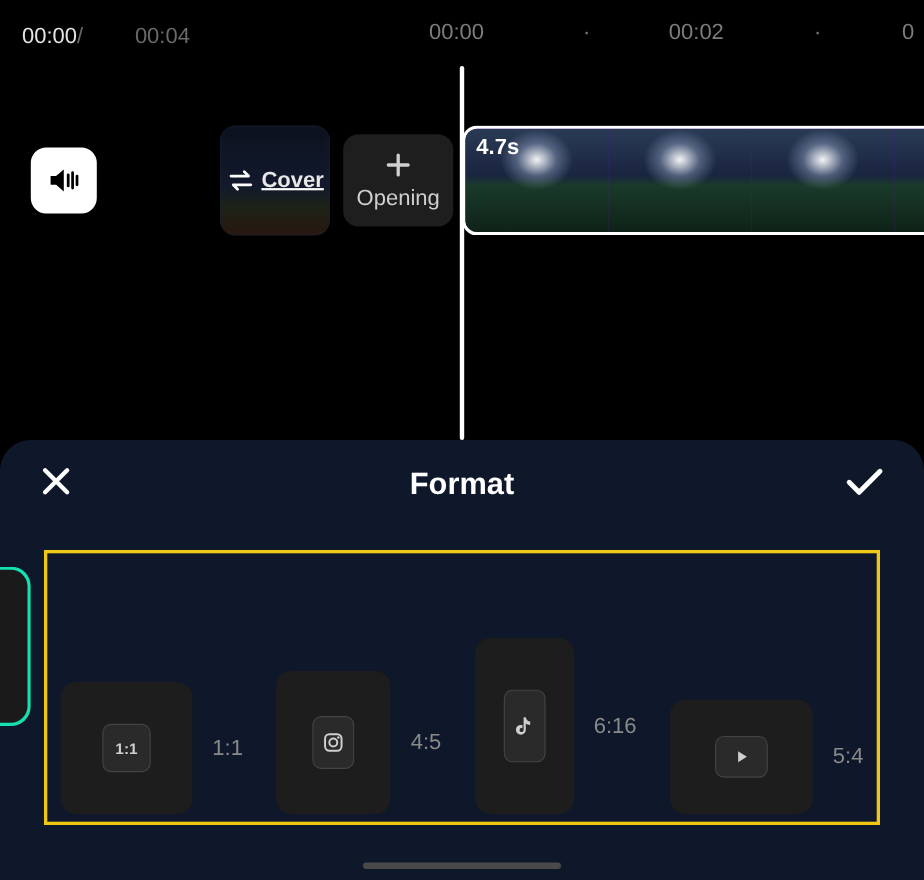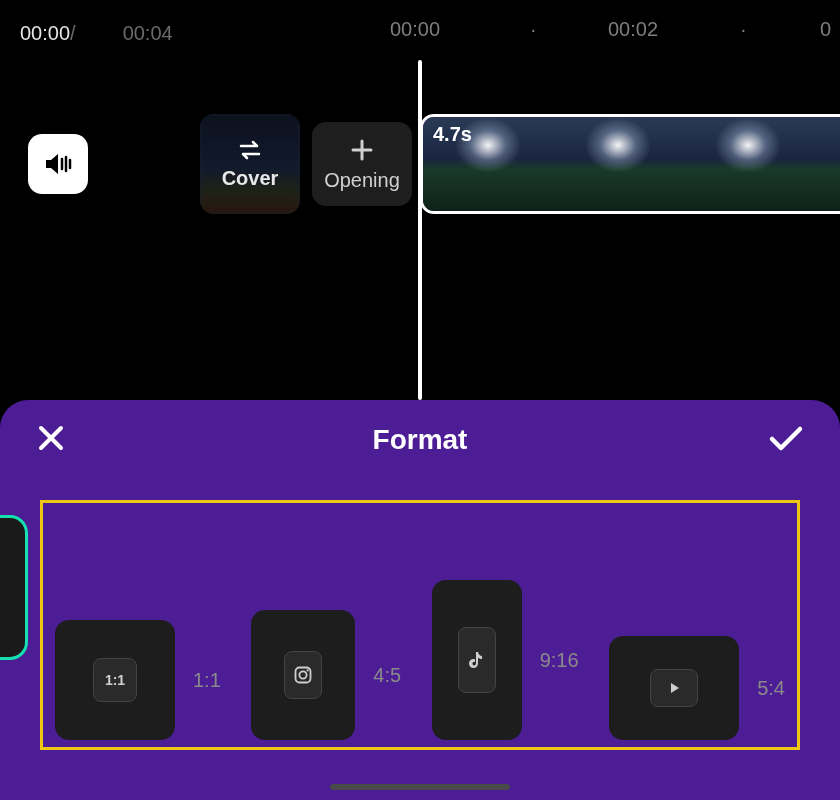--- a/index.html
+++ b/index.html
@@ -58,25 +58,26 @@
   justify-content: center;
 }
 .cover-btn {
   position: absolute;
   left: 200px;
   width: 100px;
   height: 100px;
   background: #162030;
   border-radius: 14px;
   display: flex;
-  flex-direction: column;
+  flex-direction: row;
   align-items: center;
   justify-content: center;
   gap: 6px;
   overflow: hidden;
+  text-decoration: underline;
 }
 .cover-bg {
   position: absolute;
   inset: 0;
   background: linear-gradient(180deg, #12182a 0%, #1a2540 55%, #2a3020 75%, #3a2015 100%);
   filter: blur(2px) brightness(0.7);
 }
 .cover-btn > span, .cover-btn > svg { position: relative; z-index: 1; }
 .cover-label { font-size: 20px; font-weight: 600; color: #e8e8e8; }
 .opening-btn {
@@ -133,21 +134,21 @@
   border-radius: 2px;
 }
 
 
 .format-panel {
   position: absolute;
   left: 0;
   right: 0;
   bottom: 0;
   height: 400px;
-  background: #4c1d95;
+  background: #0f172a;
   border-radius: 28px 28px 0 0;
 }
 .format-header {
   position: relative;
   height: 80px;
   display: flex;
   align-items: center;
   justify-content: center;
 }
 .close-btn {
@@ -342,21 +343,21 @@
 
 
     <div class="format-opt">
       <div class="format-tile tile-9-16">
         <div class="format-icon-box ib-9-16">
           <svg width="18" height="20" viewBox="0 0 18 20">
             <path d="M10 2 C10 2 10.5 5.5 14 6 V9 C12 9 10.8 8.3 10 7.7 V13.5 A4.5 4.5 0 1 1 5.5 9 C6 9 6.5 9.05 7 9.2 V12 A1.8 1.8 0 1 0 8 13.6 V2 Z" fill="#cfcfcf"></path>
           </svg>
         </div>
       </div>
-      <span class="format-label">9:16</span>
+      <span class="format-label">6:16</span>
     </div>
 
     <div class="format-opt">
       <div class="format-tile tile-5-4">
         <div class="format-icon-box ib-5-4">
           <svg width="14" height="14" viewBox="0 0 14 14">
             <path d="M4 2 L12 7 L4 12 Z" fill="#cfcfcf"></path>
           </svg>
         </div>
       </div>

